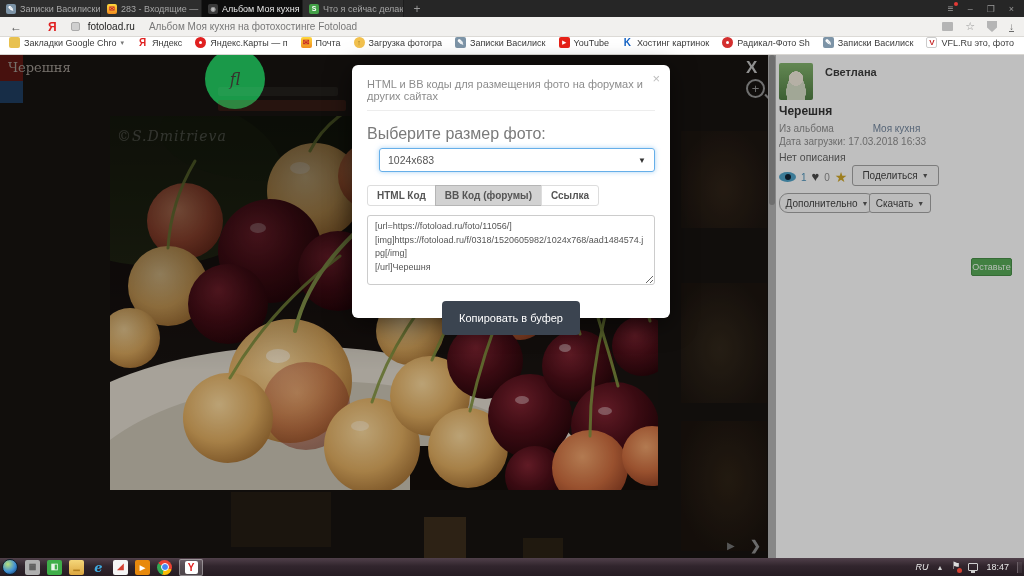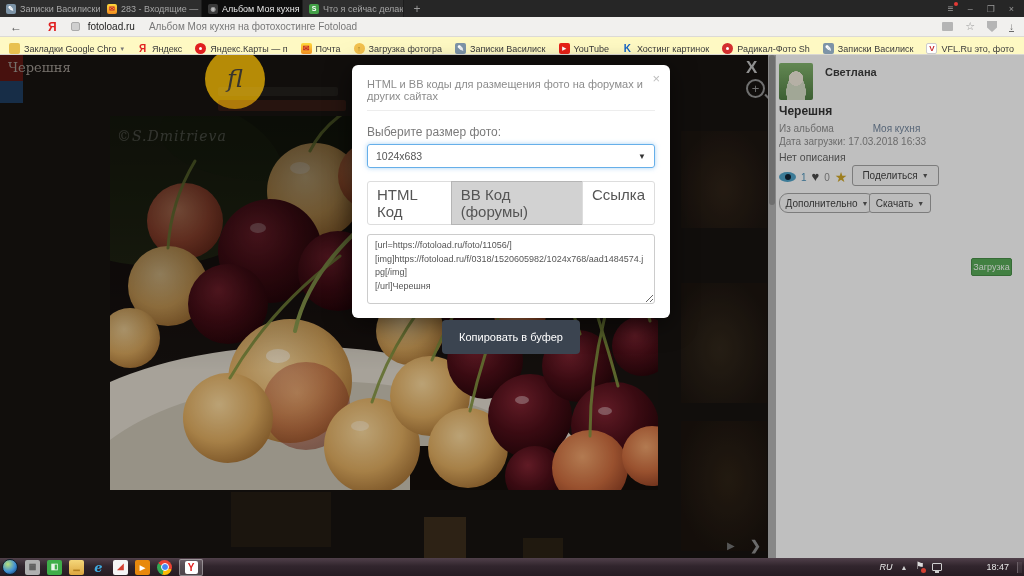--- a/index.html
+++ b/index.html
@@ -36,22 +36,22 @@
   .url-box { display:flex; align-items:center; gap:8px; flex:1; height:16px; }
   .page-ico { width:9px; height:9px; border:1px solid #aaa; border-radius:2px; background:#cfcfcf; }
   .host { color:#222; } .ptitle { color:#777; margin-left:6px; }
   .abar-right { display:flex; align-items:center; gap:12px; padding:0 10px; color:#9a9a9a; }
   .img-ico { width:11px; height:9px; background:#b5b5b5; border-radius:1px; }
   .star-ico { font-size:11px; color:#9a9a9a; }
   .shield-ico { width:10px; height:11px; background:#b5b5b5;
                 clip-path:polygon(0 0,100% 0,100% 60%,50% 100%,0 60%); }
   .dl-ico { font-size:10px; color:#6a6a6a; border-bottom:1.5px solid #6a6a6a; line-height:9px; }
 
-  .bookmarksbar { position:absolute; top:37px; left:0; right:0; height:18px; background:#fef9c3;
-                  border-bottom:1px solid #d8d6d2; display:flex; align-items:flex-end; gap:13px;
+  .bookmarksbar { position:absolute; top:37px; left:0; right:0; height:18px; background:#ffffff;
+                  border-bottom:1px solid #d8d6d2; display:flex; align-items:flex-start; gap:13px;
                   padding:0 9px; font-size:9px; color:#3a3a3a; white-space:nowrap; overflow:hidden; }
   .bm { display:flex; align-items:center; gap:4px; flex:0 0 auto; }
   .bm .caret { font-size:7px; color:#777; }
   .ico { width:11px; height:11px; border-radius:2px; flex:0 0 auto; display:flex;
          align-items:center; justify-content:center; font-size:8px; font-weight:bold;
          color:#fff; line-height:1; }
   .ico-ya::before { content:"Я"; color:#e02020; font-size:10px; }
   .ico-pin { background:#e02020; border-radius:50%; } .ico-pin::before{content:""; width:3px; height:3px; background:#fff; border-radius:50%;}
   .ico-mail { background:linear-gradient(180deg,#ffd93d,#f08c1e); } .ico-mail::before{content:"✉"; color:#c62828;}
   .ico-upl { background:#f2c14e; border-radius:50%; } .ico-upl::before{content:"↑"; color:#8a6d1a; font-size:7px;}
@@ -61,22 +61,22 @@
   .ico-rad { background:#d32f2f; border-radius:50%; } .ico-rad::before{content:""; width:3px; height:3px; background:#fff; border-radius:50%;}
   .ico-vfl { background:#fff; border:1px solid #ccc; } .ico-vfl::before{content:"V"; color:#c62828; font-size:8px;}
   .ico-folder { background:#e8c14f; }
 
   
   .content { position:absolute; top:55px; left:0; width:1024px; height:503px; background:#17120f; }
   .viewer { position:absolute; left:0; top:0; width:768px; height:503px; background:#171310; overflow:hidden; }
   .viewer-title { position:absolute; left:8px; top:5px; color:#97908a; font-size:13px;
                   font-family:"DejaVu Serif", serif; }
   .logo-circle { position:absolute; left:205px; top:-6px; width:60px; height:60px; border-radius:50%;
-                 background:#eab308; display:flex; align-items:center; justify-content:center;
-                 color:#47423c; font-family:"DejaVu Serif", serif; font-style:italic; font-size:24px; }
+                 background:#22c55e; display:flex; align-items:center; justify-content:center;
+                 color:#47423c; font-family:"DejaVu Serif", serif; font-style:italic; font-size:16px; }
   .ghost-nav1 { position:absolute; left:218px; top:32px; width:120px; height:9px; background:rgba(255,255,255,.05); border-radius:2px; }
   .ghost-nav2 { position:absolute; left:218px; top:45px; width:128px; height:11px; background:rgba(180,60,40,.18); border-radius:2px; }
 
   .photo { position:absolute; left:110px; top:61px; width:548px; height:374px; overflow:hidden; }
   .photo svg { display:block; }
   .photo-dim { position:absolute; inset:0;
                background:linear-gradient(180deg, rgba(0,0,0,.48), rgba(0,0,0,.22) 45%, rgba(0,0,0,0) 68%); }
   .watermark { position:absolute; left:7px; top:12px; color:rgba(255,255,255,.38);
                font-family:"DejaVu Serif", serif; font-style:italic; font-size:14px; letter-spacing:1px; }
 
@@ -139,28 +139,28 @@
               border:1px solid #468a46; border-radius:2px; color:#eaf4ea; font-size:9px;
               display:flex; align-items:center; justify-content:center; }
 
   
   .backdrop { position:absolute; inset:0; background:rgba(0,0,0,.22); z-index:50; }
   .modal { position:absolute; left:352px; top:10px; width:318px; height:253px; background:#fff;
            border-radius:6px; box-shadow:0 5px 26px rgba(0,0,0,.55); z-index:100; padding:13px 15px; }
   .m-close { position:absolute; right:10px; top:6px; color:#bdbdbd; font-size:13px; }
   .m-title { font-size:11px; font-weight:normal; color:#8c8c8c; padding-bottom:8px;
              border-bottom:1px solid #ededed; margin-bottom:14px; }
-  .m-label { font-size:12px; color:#7a7a7a; margin-bottom:5px; }
+  .m-label { font-size:16px; color:#7a7a7a; margin-bottom:5px; }
   .m-select { height:24px; border:1px solid #66afe9; box-shadow:0 0 5px rgba(102,175,233,.55);
               border-radius:3px; display:flex; align-items:center; padding:0 8px; font-size:10.5px;
-              color:#555; }
+              color:#555;margin-left:12px; }
   .m-select .caret { margin-left:auto; font-size:8px; color:#333; }
   .m-tabs { display:flex; margin-top:13px; }
-  .m-tab { border:1px solid #ddd; padding:4px 9px; font-size:15px; color:#555; background:#fff;
-           margin-left:-1px; }
+  .m-tab { border:1px solid #ddd; padding:4px 9px; font-size:10px; color:#555; background:#fff;
+           margin-left:-1px;font-weight:bold; }
   .m-tab:first-child { margin-left:0; border-radius:3px 0 0 3px; }
   .m-tab:last-child { border-radius:0 3px 3px 0; }
   .m-tab.active { background:#d2d2d2; border-color:#b5b5b5; }
   .m-code { margin-top:9px; width:288px; height:70px; border:1px solid #ccc; border-radius:3px;
             font-size:9px; line-height:1.5; color:#555; padding:4px 7px;
             font-family:"Liberation Sans", sans-serif; }
   .m-copy { display:block; margin:12px auto 0; background:#3b4450; color:#fff; font-size:11px;
             padding:11px 17px; border:none; border-radius:4px; font-family:"Liberation Sans", sans-serif; }
 
   
@@ -186,21 +186,21 @@
                  font-size:10px; font-weight:bold; text-align:center; line-height:13px; }
   .tray { margin-left:auto; display:flex; align-items:center; gap:8px; padding-right:2px; color:#e8e8e8; }
   .tray .lang { font-size:9px;font-style:italic; }
   .tray .up { font-size:7px; color:#cfcfcf; }
   .flag-ico { position:relative; width:9px; height:11px; }
   .flag-ico::before { content:"⚑"; color:#dcdcdc; font-size:10px; position:absolute; top:-2px; }
   .flag-ico::after { content:""; position:absolute; right:-2px; bottom:0; width:5px; height:5px;
                      border-radius:50%; background:#d23f31; }
   .net-ico { width:10px; height:8px; border:1px solid #cfcfcf; border-radius:1px; position:relative; }
   .net-ico::after { content:""; position:absolute; left:2px; bottom:-3px; width:4px; height:2px; background:#cfcfcf; }
-  .clock { font-size:9px;margin-left:36px; }
+  .clock { font-size:9px; }
   .show-desktop { width:5px; align-self:stretch; border-left:1px solid #6a5f66;
                   background:rgba(255,255,255,.07); }
 </style>
 </head>
 <body>
 
 <div class="stage">
 
   <div class="titlebar">
     <div class="tab">
@@ -428,21 +428,21 @@
           <span class="caret">▼</span>
         </div>
       <div class="btn-o more-btn">
           <span>Дополнительно</span>
           <span class="caret">▼</span>
         </div>
       <div class="btn-o dl-btn">
           <span>Скачать</span>
           <span class="caret">▼</span>
         </div>
-      <div class="send-btn">Загрузка</div>
+      <div class="send-btn">Оставьте</div>
     </div>
 
     <div class="backdrop"></div>
 
     <div class="modal">
       <div class="m-close">×</div>
       <div class="m-title">HTML и BB коды для размещения фото на форумах и других сайтах</div>
       <div class="m-label">Выберите размер фото:</div>
       <div class="m-select">
         <span>1024x683</span>

